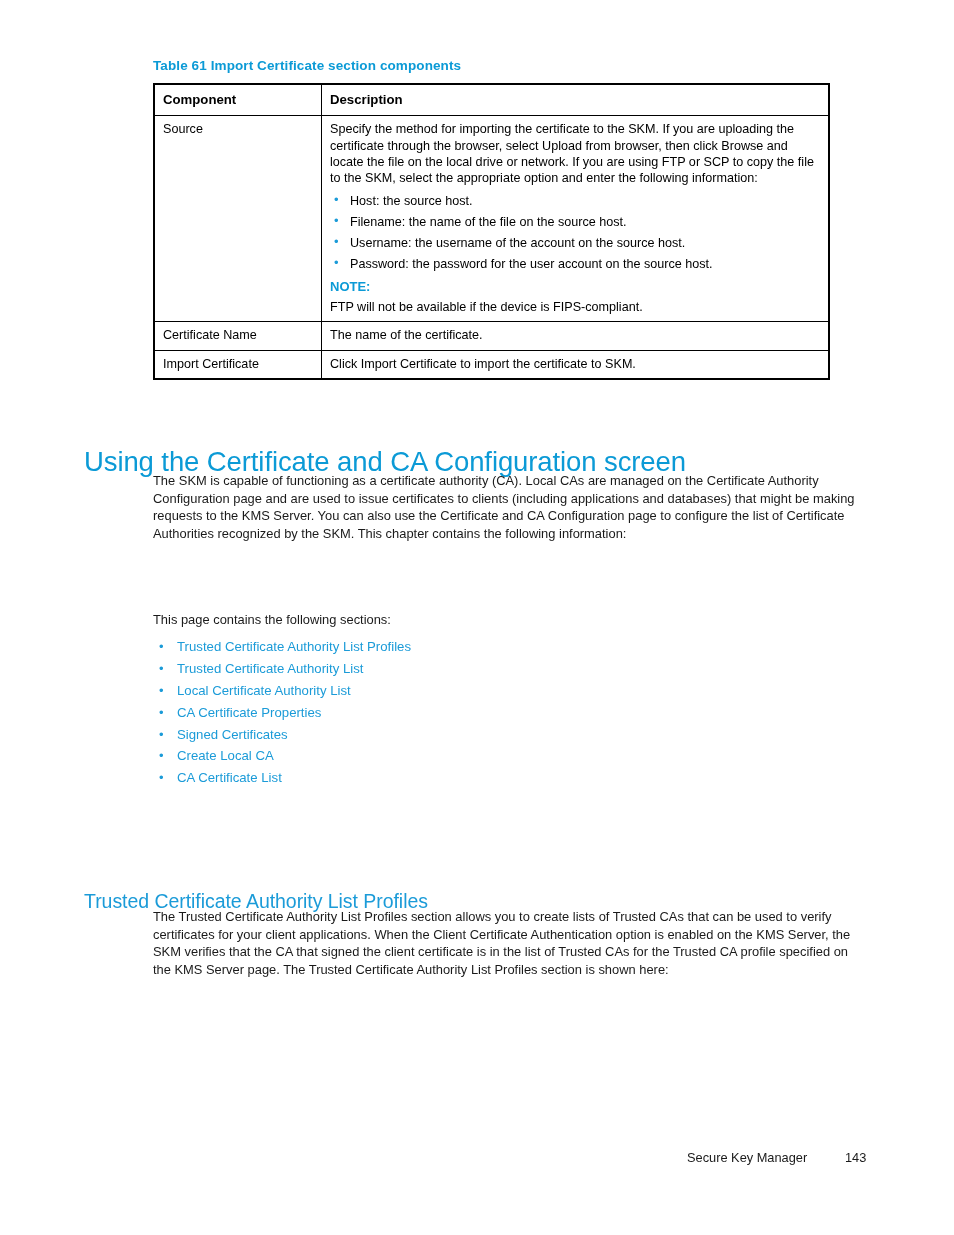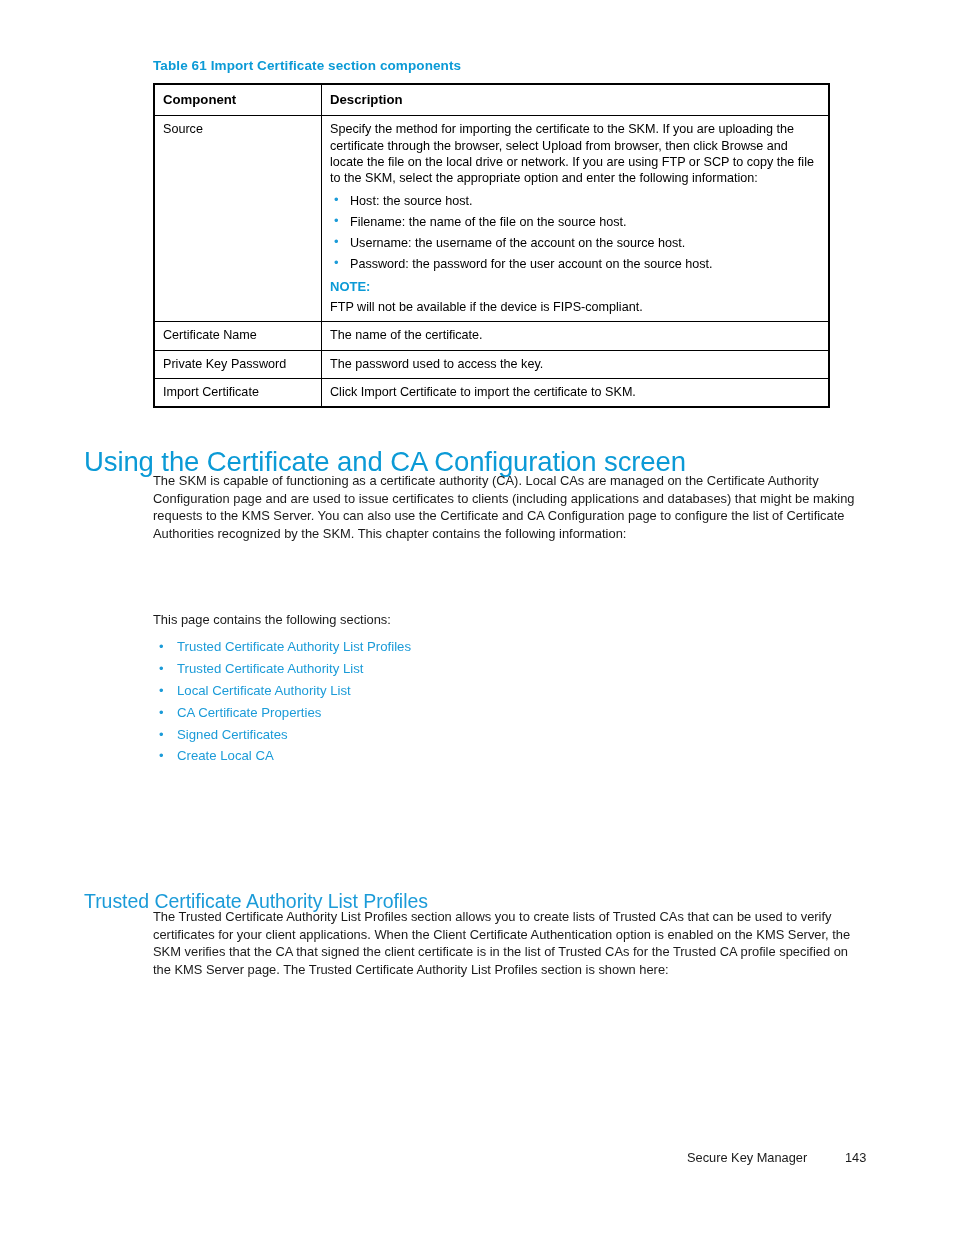--- a/index.html
+++ b/index.html
@@ -206,24 +206,20 @@
           </ul>
           <p class="note-label">NOTE:</p>
           <p class="note-body">FTP will not be available if the device is FIPS-compliant.</p>
         </td>
       </tr>
       <tr>
         <td>Certificate Name</td>
         <td>The name of the certificate.</td>
       </tr>
       <tr>
-        <td>Private Key Password</td>
-        <td>The password used to access the key.</td>
-      </tr>
-      <tr>
         <td>Import Certificate</td>
         <td><span>Click </span><b>Import Certificate</b><span> to import the certificate to SKM.</span></td>
       </tr>
     </tbody>
   </table>
 
   <h1 class="h1">Using the Certificate and CA Configuration screen</h1>
 
   <div class="body-block p1">
     <p>The SKM is capable of functioning as a certificate authority (CA). Local CAs are managed on the Certificate Authority Configuration page and are used to issue certificates to clients (including applications and databases) that might be making requests to the KMS Server.  You can also use the Certificate and CA Configuration page to configure the list of Certificate Authorities recognized by the SKM. This chapter contains the following information:</p>
@@ -234,20 +230,21 @@
     <p>This page contains the following sections:</p>
   </div>
 
   <ul class="link-list">
     <li><a class="xref" href="#">Trusted Certificate Authority List Profiles</a></li>
     <li><a class="xref" href="#">Trusted Certificate Authority List</a></li>
     <li><a class="xref" href="#">Local Certificate Authority List</a></li>
     <li><a class="xref" href="#">CA Certificate Properties</a></li>
     <li><a class="xref" href="#">Signed Certificates</a></li>
     <li><a class="xref" href="#">Create Local CA</a></li>
+    <li><a class="xref" href="#">CA Certificate List</a></li>
   </ul>
 
   <h2 class="h2">Trusted Certificate Authority List Profiles</h2>
 
   <div class="body-block p4">
     <p>The Trusted Certificate Authority List Profiles section allows you to create lists of Trusted CAs that can be used to verify certificates for your client applications.  When the Client Certificate Authentication option is enabled on the KMS Server, the SKM verifies that the CA that signed the client certificate is in the list of Trusted CAs for the Trusted CA profile specified on the KMS Server page.  The Trusted Certificate Authority List Profiles section is shown here:</p>
   </div>
 
   <div class="footer">
     <span class="f-title">Secure Key Manager</span>

